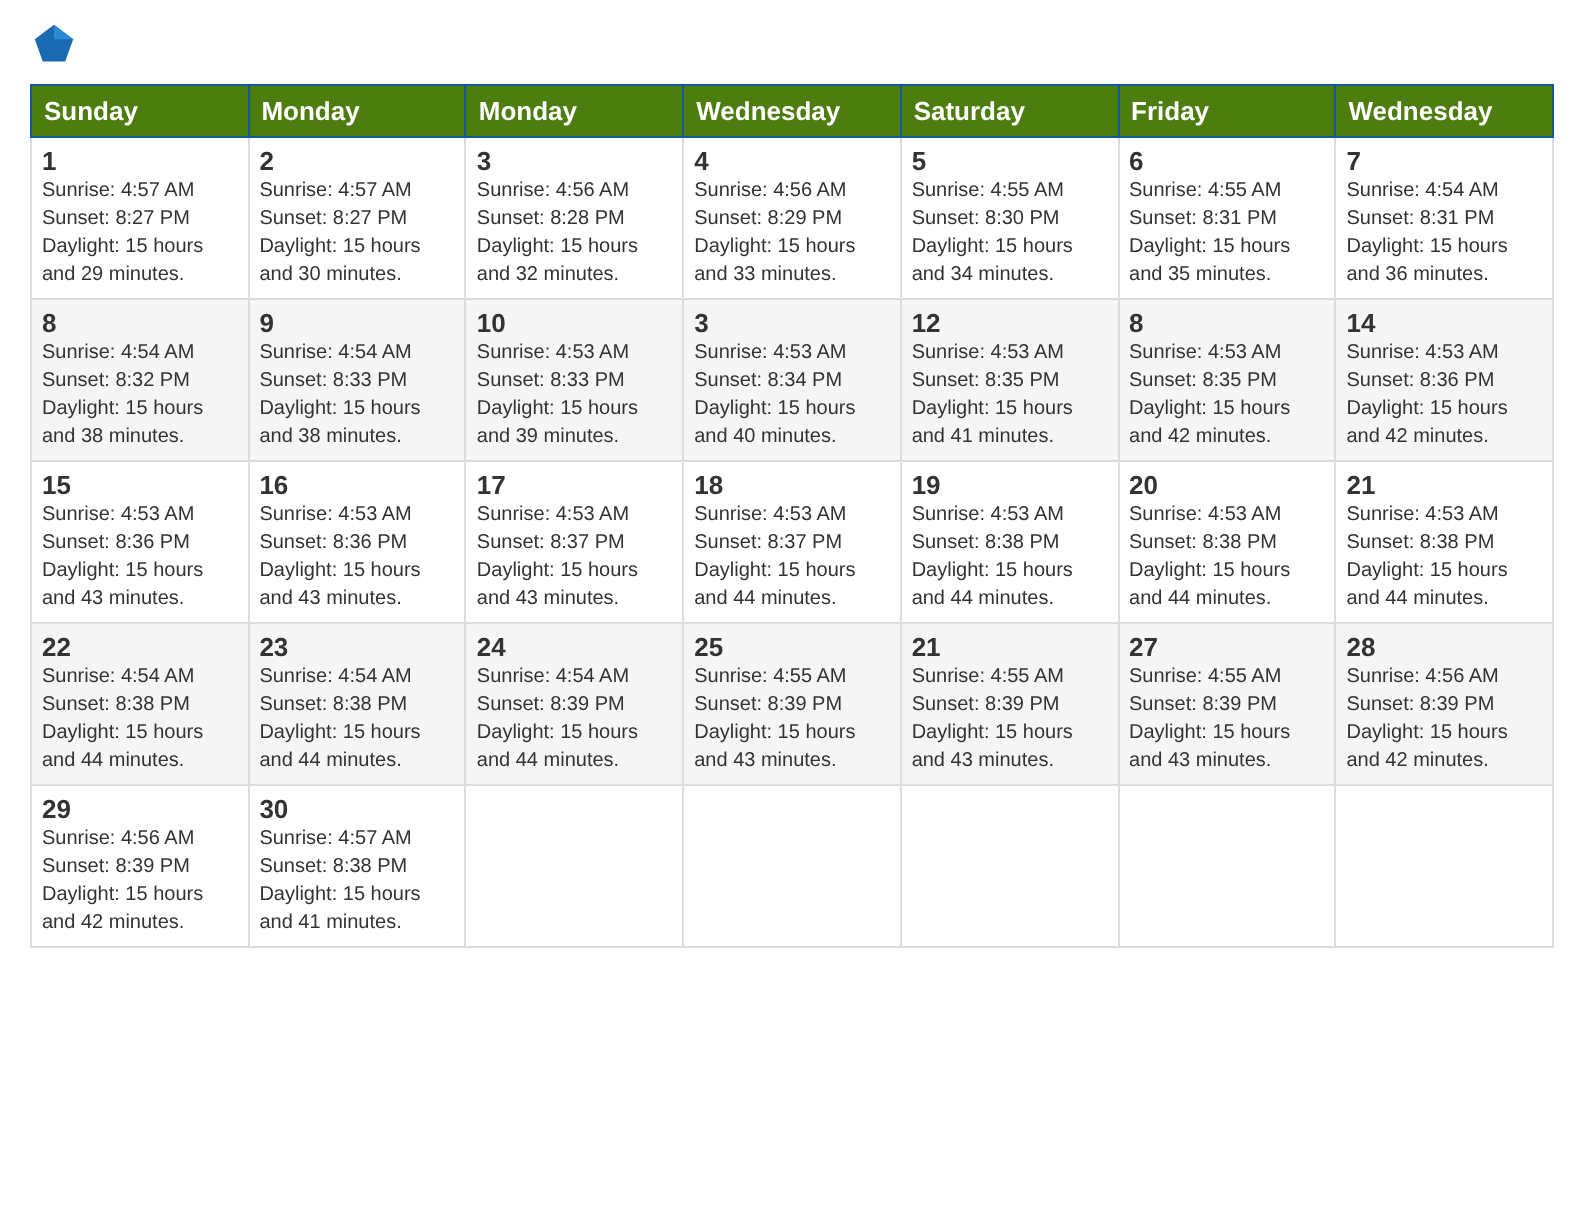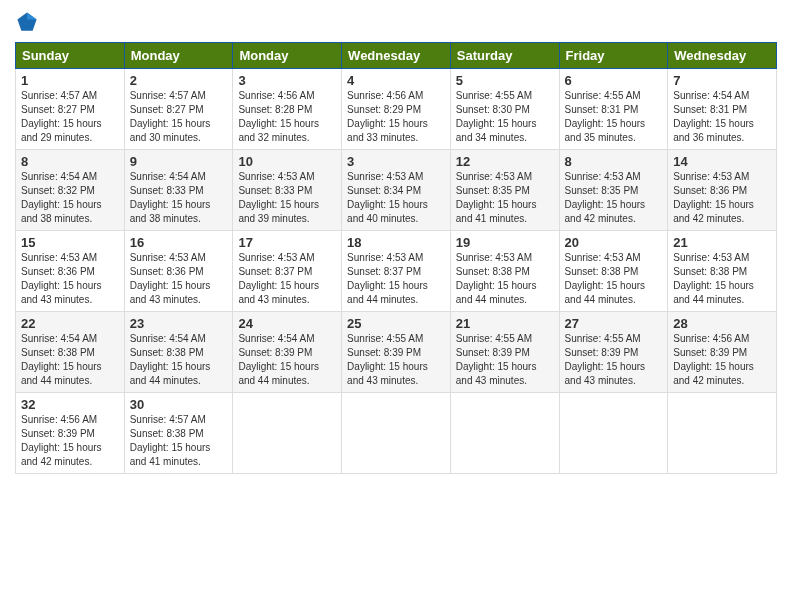--- a/index.html
+++ b/index.html
@@ -385,21 +385,21 @@
         <div class="day-info">
           Sunrise: 4:56 AM<br>
           Sunset: 8:39 PM<br>
           Daylight: 15 hours<br>
           and 42 minutes.
         </div>
       </td>
         </tr>
         <tr>
           <td>
-        <span class="day-number">32</span>
+        <span class="day-number">29</span>
         <div class="day-info">
           Sunrise: 4:56 AM<br>
           Sunset: 8:39 PM<br>
           Daylight: 15 hours<br>
           and 42 minutes.
         </div>
       </td>
           <td>
         <span class="day-number">30</span>
         <div class="day-info">

